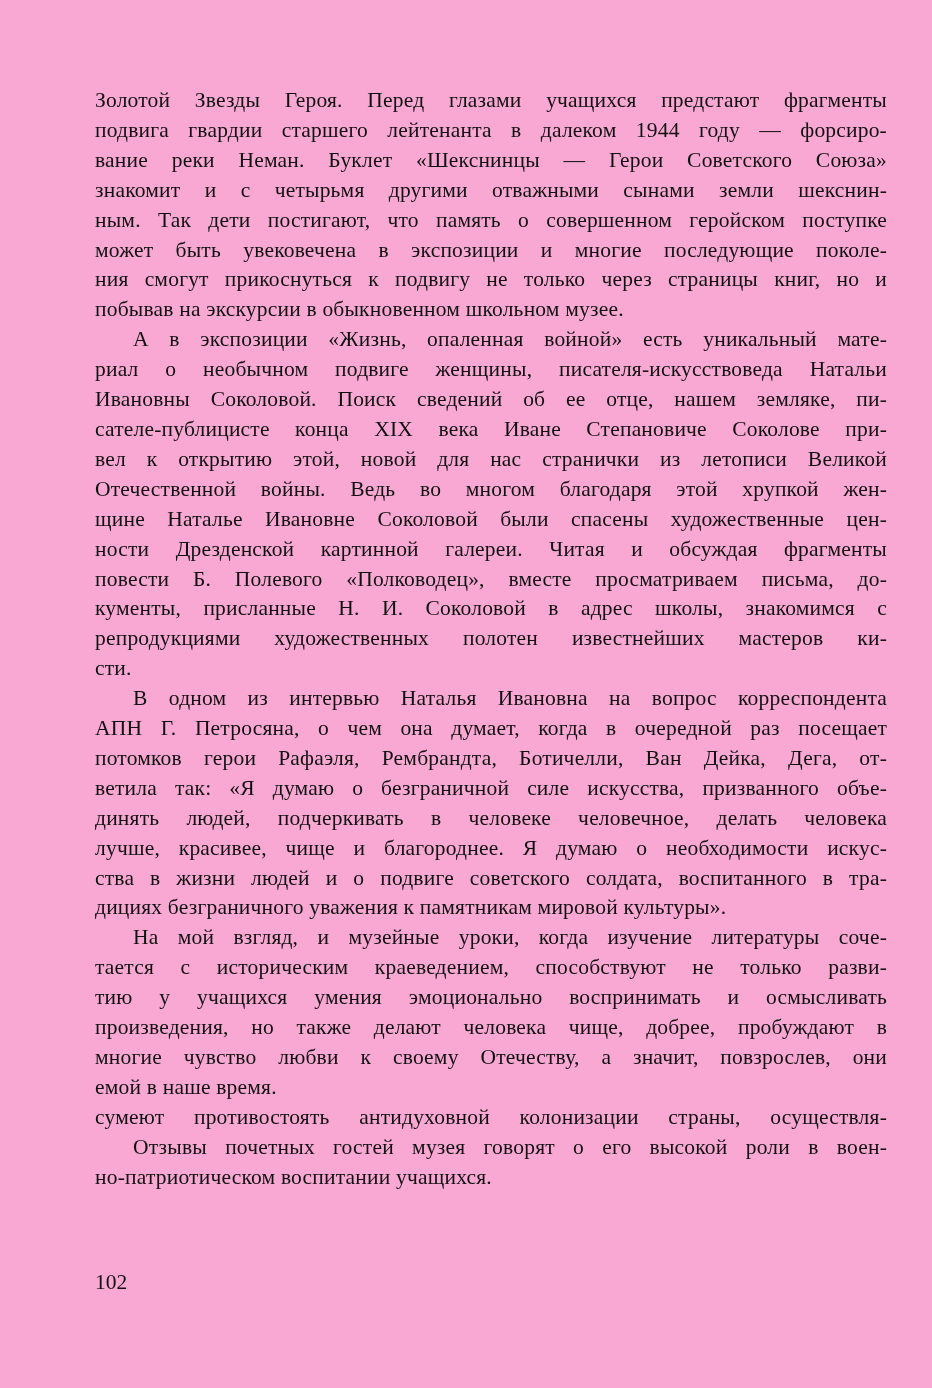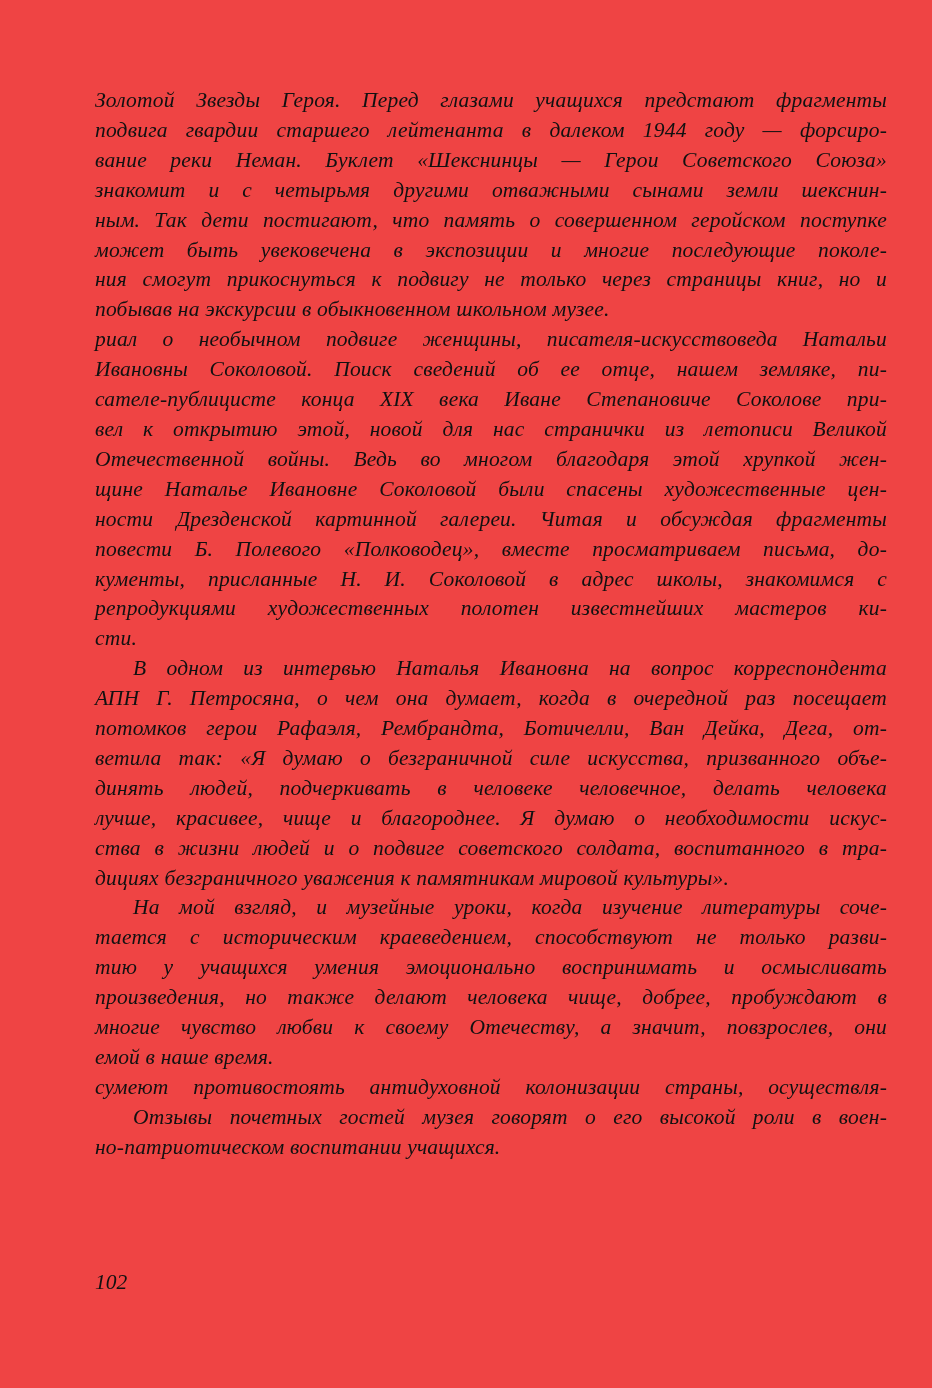--- a/index.html
+++ b/index.html
@@ -11,22 +11,21 @@
     height: 1388px;
     background: #ffffff;
     position: relative;
     font-family: "Liberation Serif", "DejaVu Serif", serif;
     color: #111111;
     overflow: hidden;
   }
   .page {
     position: absolute;
     inset: 0;
-    background: #ef4444;
-    font-style: italic;
+    background: #f9a8d4;
   }
   .text-block {
     position: absolute;
     left: 95px;
     top: 86px;
     width: 792px;
   }
   .para {
     margin: 0;
     padding: 0;
@@ -62,20 +61,21 @@
         <div class="line just">Золотой Звезды Героя. Перед глазами учащихся предстают фрагменты</div>
         <div class="line just">подвига гвардии старшего лейтенанта в далеком 1944 году — форсиро-</div>
         <div class="line just">вание реки Неман. Буклет «Шекснинцы — Герои Советского Союза»</div>
         <div class="line just">знакомит и с четырьмя другими отважными сынами земли шекснин-</div>
         <div class="line just">ным. Так дети постигают, что память о совершенном геройском поступке</div>
         <div class="line just">может быть увековечена в экспозиции и многие последующие поколе-</div>
         <div class="line just">ния смогут прикоснуться к подвигу не только через страницы книг, но и</div>
         <div class="line">побывав на экскурсии в обыкновенном школьном музее.</div>
       </div>
       <div class="para">
+        <div class="line just indent">А в экспозиции «Жизнь, опаленная войной» есть уникальный мате-</div>
         <div class="line just">риал о необычном подвиге женщины, писателя-искусствоведа Натальи</div>
         <div class="line just">Ивановны Соколовой. Поиск сведений об ее отце, нашем земляке, пи-</div>
         <div class="line just">сателе-публицисте конца XIX века Иване Степановиче Соколове при-</div>
         <div class="line just">вел к открытию этой, новой для нас странички из летописи Великой</div>
         <div class="line just">Отечественной войны. Ведь во многом благодаря этой хрупкой жен-</div>
         <div class="line just">щине Наталье Ивановне Соколовой были спасены художественные цен-</div>
         <div class="line just">ности Дрезденской картинной галереи. Читая и обсуждая фрагменты</div>
         <div class="line just">повести Б. Полевого «Полководец», вместе просматриваем письма, до-</div>
         <div class="line just">кументы, присланные Н. И. Соколовой в адрес школы, знакомимся с</div>
         <div class="line just">репродукциями художественных полотен известнейших мастеров ки-</div>

